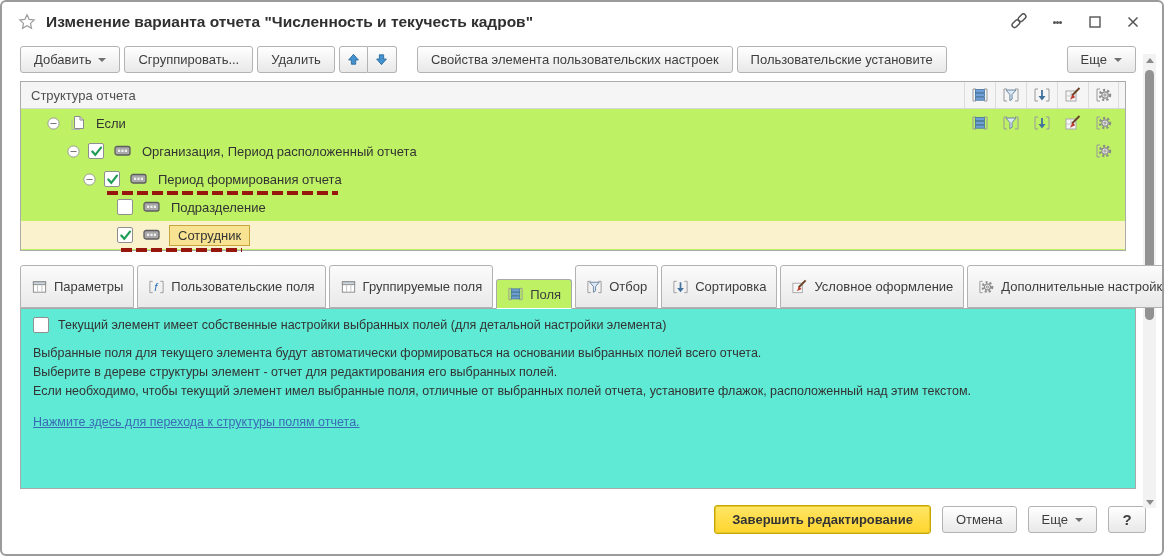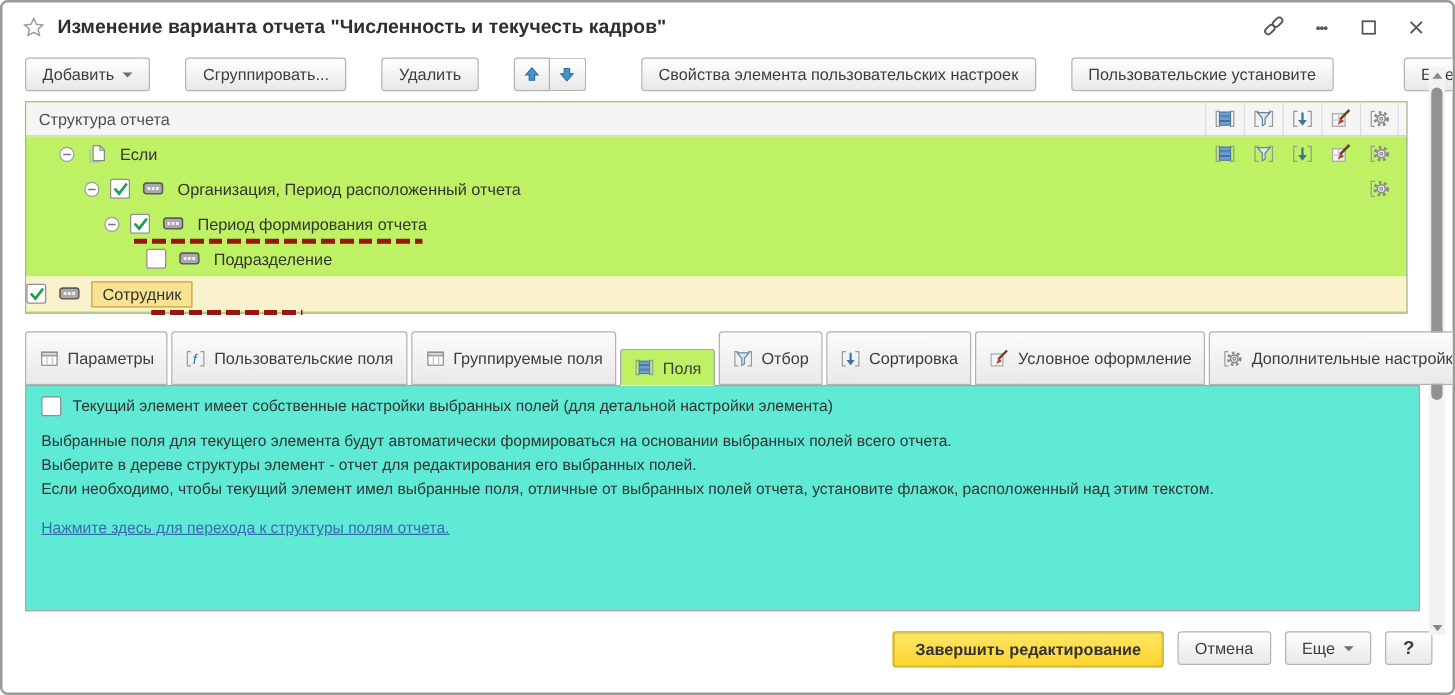--- a/index.html
+++ b/index.html
@@ -5,21 +5,21 @@
   html,body{margin:0;padding:0;background:#fff;}
   *{box-sizing:border-box;font-family:"Liberation Sans","DejaVu Sans",sans-serif;}
   .window{position:relative;width:1164px;height:556px;border:2px solid #9b9b9b;border-radius:6px;background:#fff;overflow:hidden;}
   
   .titlebar{display:flex;align-items:center;height:40px;padding:0 14px 0 16px;}
   .title{font-size:15.5px;font-weight:bold;color:#2f2f2f;margin-left:10px;flex:0 1 auto;white-space:nowrap;}
   .title-spacer{flex:1;}
   .tb-ico{width:30px;height:26px;display:flex;align-items:center;justify-content:center;cursor:pointer;margin-left:8px;}
   .kebab span{display:block;width:3px;height:3px;border-radius:50%;background:#555;margin:1.5px 0;}
   
-  .toolbar{display:flex;align-items:center;padding:4px 26px 6px 18px;gap:28px;}
+  .toolbar{display:flex;align-items:center;padding:4px 26px 6px 18px;gap:4px;}
   .btn{display:inline-flex;align-items:center;gap:7px;height:27px;padding:0 13px;font-size:13px;color:#3d3d3d;
        background:linear-gradient(#ffffff,#e8e8e8);border:1px solid #b3b3b3;border-radius:3px;cursor:pointer;white-space:nowrap;}
   .caret{width:0;height:0;border-left:4px solid transparent;border-right:4px solid transparent;border-top:4.5px solid #6f6f6f;margin-top:1px;}
   .arrow-pair{display:flex;}
   .arrow-pair .btn{width:29px;padding:0;justify-content:center;}
   .arrow-pair .btn:first-child{border-radius:3px 0 0 3px;}
   .arrow-pair .btn:last-child{border-radius:0 3px 3px 0;border-left:none;}
   .toolbar-spacer{flex:1;}
   
   .tree{position:relative;margin:2px 36px 0 18px;height:170px;border:1px solid #ababab;background:#bef264;font-size:13px;color:#333;}
@@ -39,21 +39,21 @@
   .tabs{display:flex;align-items:flex-end;margin:14px 26px 0 18px;position:relative;z-index:2;}
   .tab{display:inline-flex;align-items:center;gap:6px;height:43px;padding:0 10px;font-size:13px;color:#3d3d3d;cursor:pointer;
        background:linear-gradient(#fbfbfb,#e9e9e9);border:1px solid #b2b2b2;border-radius:3px 3px 0 0;margin-right:3px;white-space:nowrap;}
   .tab.active{height:30px;background:#bef264;border-color:#a9a9a9;border-bottom:1px solid #fff;margin-bottom:-1px;}
   
   .panel{position:relative;margin:0 26px 0 18px;height:181px;border:1px solid #a9a9a9;background:#5eead4;padding:8px 12px;z-index:1;}
   .panel-check{display:flex;align-items:center;gap:9px;font-size:12.5px;color:#333;margin-bottom:12px;}
   .panel p{margin:0 0 1px 0;font-size:12.5px;color:#333;line-height:1.42;}
   .panel .link{display:inline-block;margin-top:14px;font-size:12.5px;color:#3a6cb5;text-decoration:underline;cursor:pointer;}
   
-  .footer{display:flex;justify-content:flex-end;gap:11px;padding:16px 16px 0 0;}
+  .footer{display:flex;justify-content:flex-end;align-items:center;gap:11px;padding:16px 16px 0 0;}
   .btn.primary{background:linear-gradient(#ffe666,#ffd52e);border:1px solid #c7a600;box-shadow:0 0 0 1px #e6c62a inset;font-weight:bold;color:#333;padding:0 17px;height:29px;}
   .btn.help{width:38px;justify-content:center;font-weight:bold;font-size:15px;}
   
   .vscroll{position:absolute;top:52px;bottom:46px;right:6px;width:13px;background:#f2f2f2;}
   .vs-arrow{position:absolute;left:0;width:13px;height:12px;display:flex;align-items:center;justify-content:center;cursor:pointer;}
   .vs-up{top:0;}
   .vs-down{bottom:0;}
   .tri-up{width:0;height:0;border-left:4px solid transparent;border-right:4px solid transparent;border-bottom:5px solid #8a8a8a;}
   .tri-down{width:0;height:0;border-left:4px solid transparent;border-right:4px solid transparent;border-top:5px solid #8a8a8a;}
   .vs-thumb{position:absolute;left:2px;width:9px;top:16px;height:250px;background:#929292;border-radius:5px;cursor:grab;}
@@ -300,21 +300,21 @@
         <svg width="18" height="12" viewBox="0 0 18 12">
             <rect x="1" y="1.5" width="15" height="8.5" rx="2" fill="#a9a9a9" stroke="#5d5d5d" stroke-width="1.3"></rect>
             <rect x="4" y="4.6" width="2.2" height="2.4" fill="#efefef"></rect>
             <rect x="7.4" y="4.6" width="2.2" height="2.4" fill="#efefef"></rect>
             <rect x="10.8" y="4.6" width="2.2" height="2.4" fill="#efefef"></rect>
           </svg>
       </span>
       <span>Подразделение</span>
     </div>
 
-    <div class="trow selected" style="">
+    <div class="trow selected" style="padding-left:96px;">
       <span class="cbx">
         <svg width="13" height="13" viewBox="0 0 14 14">
             <path d="M2.5 7 l3.2 3.6 L11.8 2.8" fill="none" stroke="#1f9d52" stroke-width="2.4" stroke-linecap="round"></path>
           </svg>
       </span>
       <span class="glyph">
         <svg width="18" height="12" viewBox="0 0 18 12">
             <rect x="1" y="1.5" width="15" height="8.5" rx="2" fill="#a9a9a9" stroke="#5d5d5d" stroke-width="1.3"></rect>
             <rect x="4" y="4.6" width="2.2" height="2.4" fill="#efefef"></rect>
             <rect x="7.4" y="4.6" width="2.2" height="2.4" fill="#efefef"></rect>

